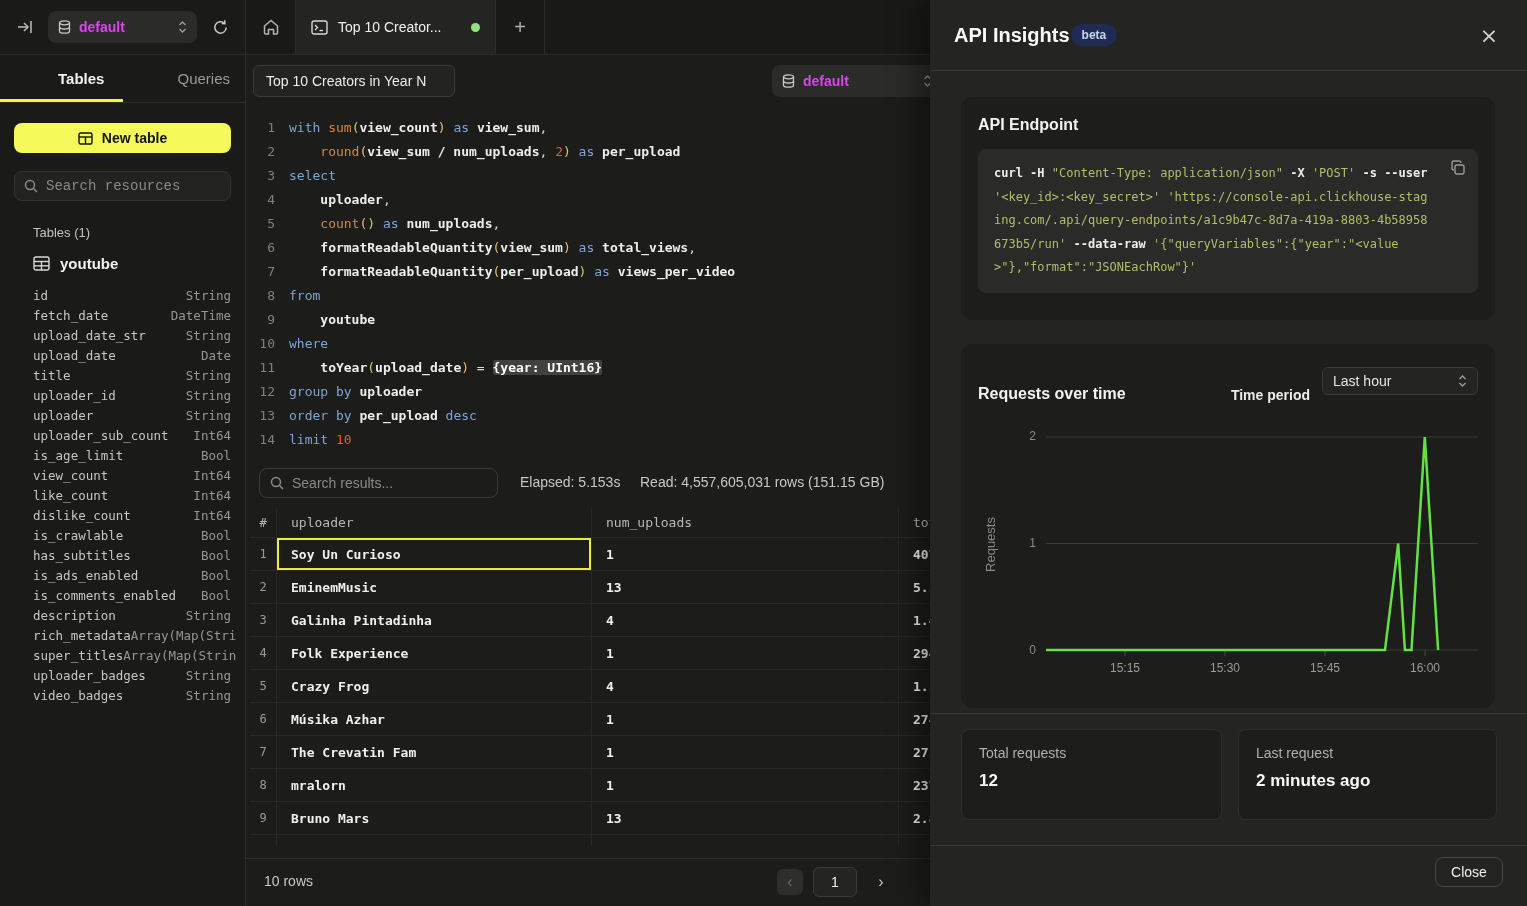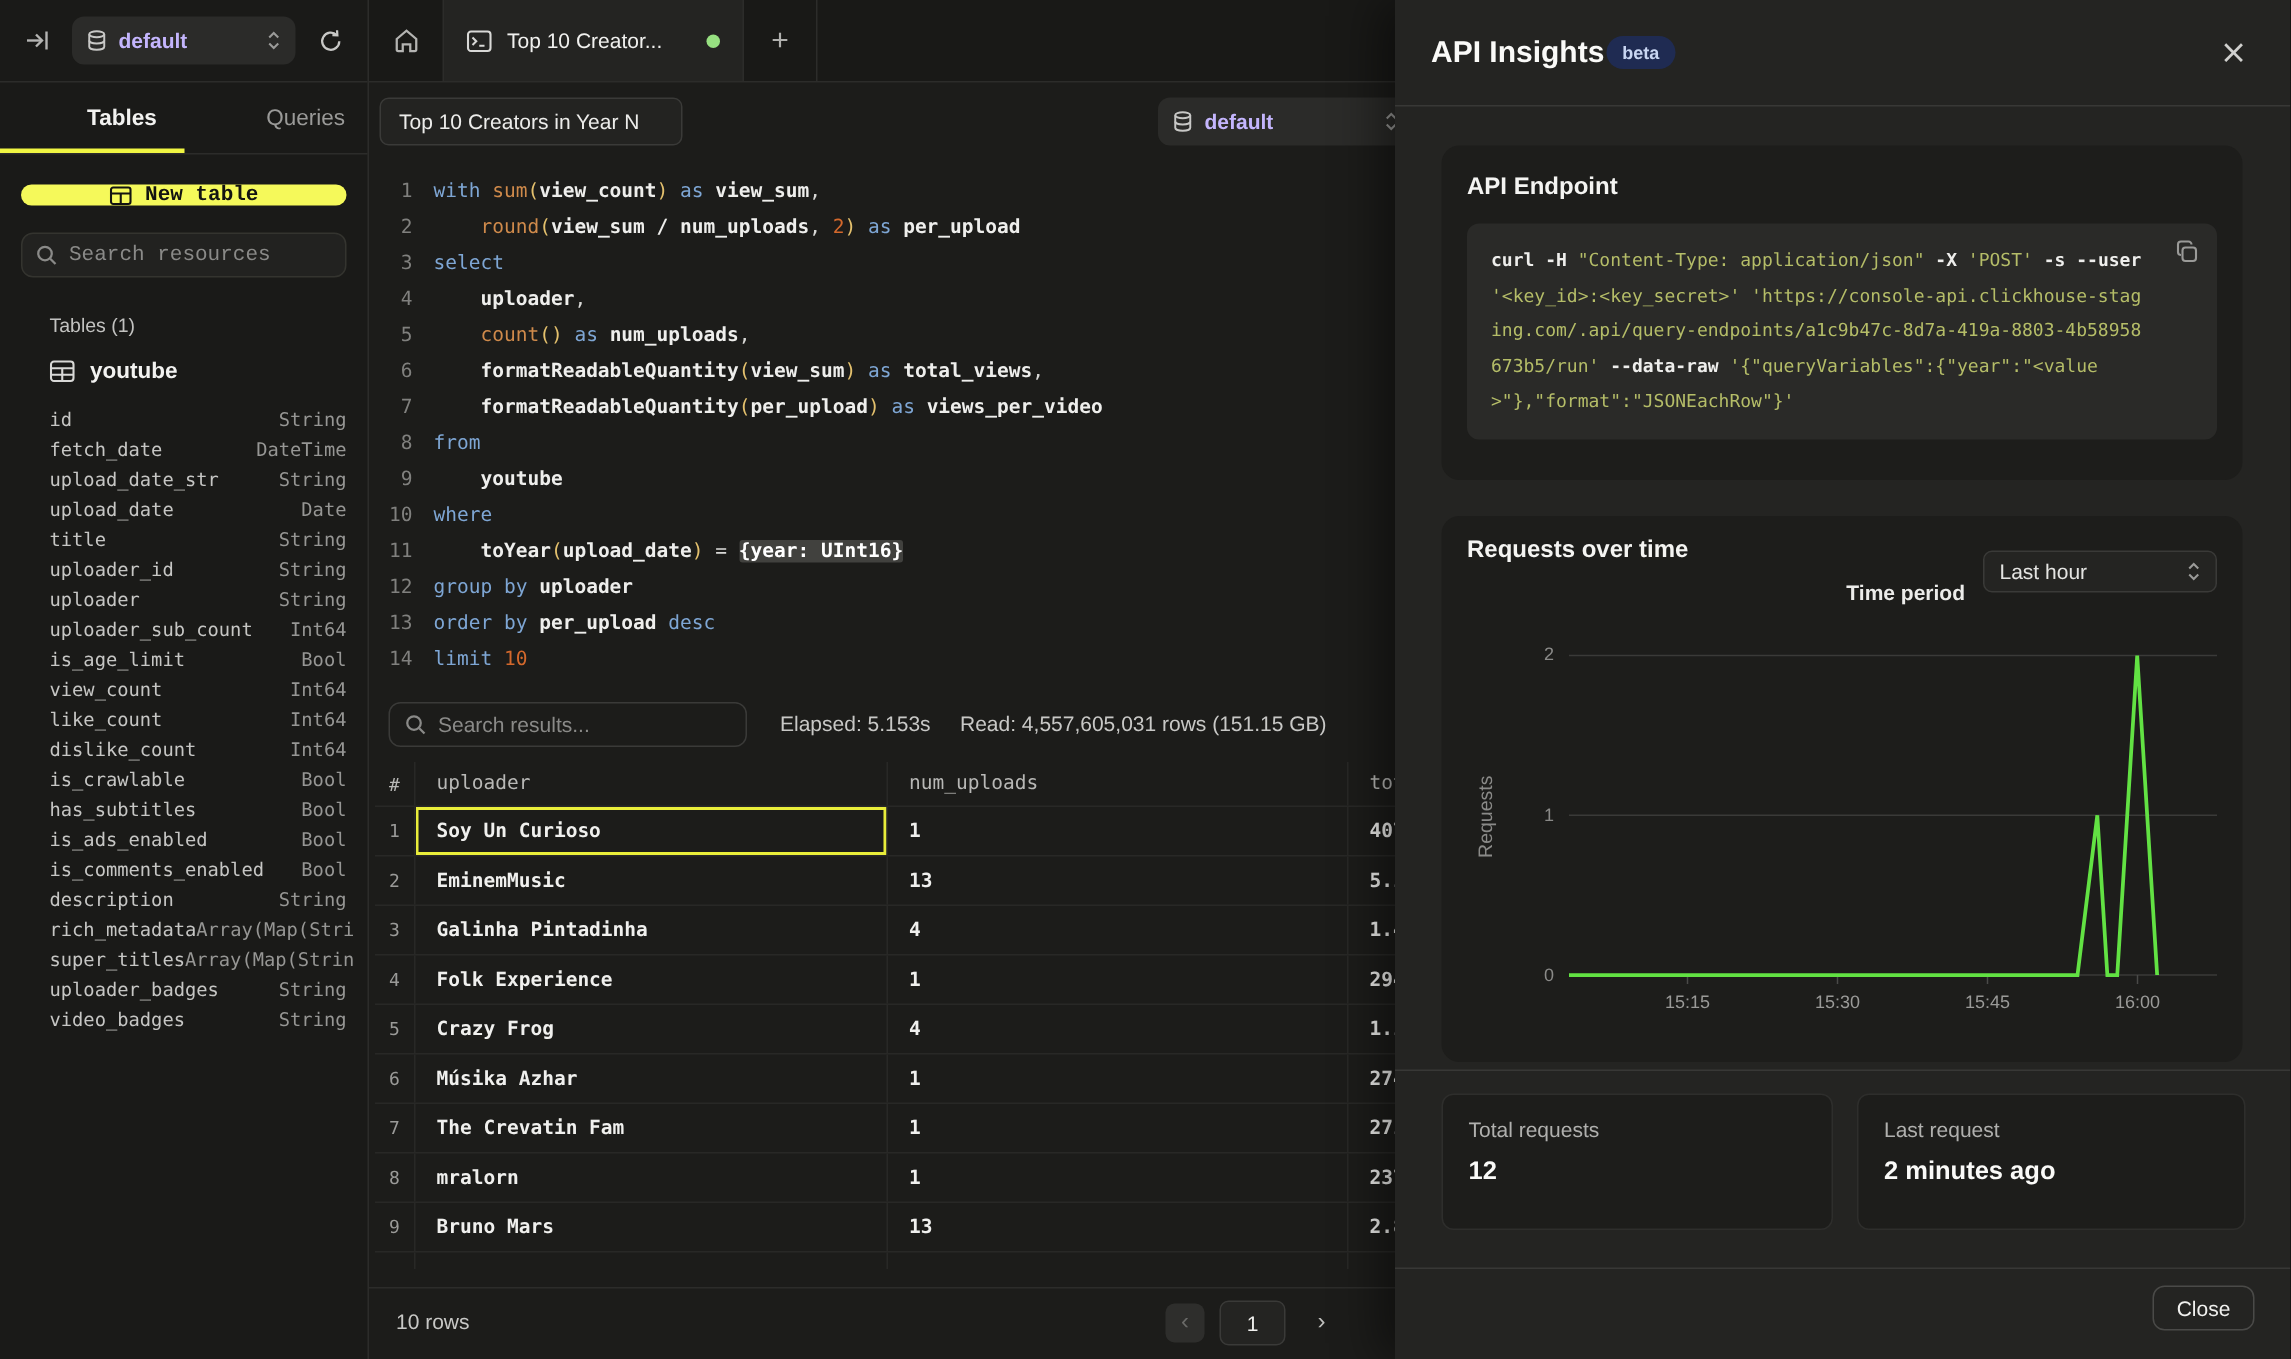--- a/index.html
+++ b/index.html
@@ -7,29 +7,29 @@
   .app { position:relative; width:1527px; height:906px; background:#1c1c1a; color:#e8e8e6;
          font-family:"Liberation Sans", sans-serif; overflow:hidden; }
   .mono { font-family:"DejaVu Sans Mono", monospace; }
   svg { display:block; }
 
   
   .sidebar { position:absolute; left:0; top:0; width:246px; height:906px; background:#1a1a18; border-right:1px solid #2c2c2a; }
   .sb-topbar { height:55px; border-bottom:1px solid #2c2c2a; display:flex; align-items:center; padding:0 12px; gap:10px; }
   .icon-btn { display:flex; align-items:center; justify-content:center; width:26px; height:26px; cursor:pointer; color:#b4b4b2; }
   .db-select { display:flex; align-items:center; gap:8px; height:32px; padding:0 10px; background:#2b2b29; border-radius:8px; cursor:pointer; }
-  .db-select .lbl { font-size:14px; font-weight:bold; color:#c4b5fd; }
+  .db-select .lbl { font-size:14px; font-weight:bold; color:#d946ef; }
   .sb-select { flex:1; }
   .sb-tabs { height:48px; display:flex; border-bottom:1px solid #2c2c2a; }
   .sb-tab { flex:1; display:flex; align-items:center; justify-content:center; font-size:15px; color:#9a9a98; cursor:pointer; position:relative;padding-left:40px; }
   .sb-tab.active { color:#f2f2f0; font-weight:bold; }
   .sb-tab.active::after { content:""; position:absolute; left:0; right:0; bottom:0; height:3px; background:#f0f542; }
   .sb-body { padding:20px 14px 0 14px; }
-  .new-table-btn { width:100%; height:14px; background:#f5f95a; color:#131311; border:none; border-radius:8px;
-                   font-family:Liberation Mono, monospace; font-size:14px; font-weight:bold;
+  .new-table-btn { width:100%; height:30px; background:#f5f95a; color:#131311; border:none; border-radius:8px;
+                   font-family:Liberation Sans, sans-serif; font-size:14px; font-weight:bold;
                    display:flex; align-items:center; justify-content:center; gap:9px; cursor:pointer; }
   .search-box { margin-top:18px; height:30px; border:1px solid #34342f; background:#222220; border-radius:8px;
                 display:flex; align-items:center; gap:8px; padding:0 9px; }
   .search-box input { flex:1; background:transparent; border:none; outline:none; color:#d8d8d6; font-size:14px; font-family:Liberation Mono, monospace; }
   .search-box input::placeholder { color:#8a8a88; }
   .sb-list { padding-left:19px; margin-top:24px; }
   .sb-section { font-size:13px; color:#c2c2c0; }
   .sb-table-item { display:flex; align-items:center; gap:10px; margin:15px 0 13px 0; cursor:pointer; }
   .sb-table-item .nm { font-size:15px; font-weight:bold; color:#f2f2f0; }
   .col-row { display:flex; justify-content:space-between; height:20px; align-items:center; font-size:12.5px; }
@@ -100,21 +100,21 @@
   .p-card { position:absolute; left:31px; width:534px; background:#1d1d1b; border-radius:12px; }
   .ep-card { top:97px; height:223px; padding:19px 17px; }
   .card-h { font-size:16px; font-weight:bold; color:#f4f4f2; }
   .code-block { position:relative; margin-top:15px; background:#2a2a28; border-radius:8px; padding:13px 44px 13px 16px;
                 font-size:12px; line-height:23.5px; word-break:break-all; }
   .c-cmd { color:#eeeeec; font-weight:bold; }
   .c-str { color:#b5bd68; }
   .copy-btn { position:absolute; top:11px; right:12px; background:none; border:none; color:#9a9a98; cursor:pointer; }
 
   .rq-card { top:344px; height:364px; padding:14px 17px; }
-  .rq-head { display:flex; align-items:flex-start;gap:28px; }
+  .rq-head { display:flex; align-items:flex-end;gap:28px; }
   .rq-right { margin-left:auto; display:flex; align-items:center; gap:12px; }
   .rq-tp-label { font-size:14px; font-weight:bold; color:#ececea;margin-top:29px; }
   .tp-select { width:156px; height:28px; background:#242422; border:1px solid #3a3a38; border-radius:6px; display:flex; align-items:center;
                justify-content:space-between; padding:0 10px; font-size:14px; color:#e4e4e2; cursor:pointer; }
   .chart { position:relative; margin-top:14px; height:290px; }
   .chart-ylabel { position:absolute; left:-38px; top:120px; width:100px; text-align:center; font-size:13px; color:#8a8a88;
                   transform:rotate(-90deg); }
   .ytick { position:absolute; left:38px; width:20px; text-align:right; font-size:12px; color:#8a8a88; }
   .xtick { position:absolute; top:244px; width:60px; text-align:center; font-size:12px; color:#9a9a98; }
 

